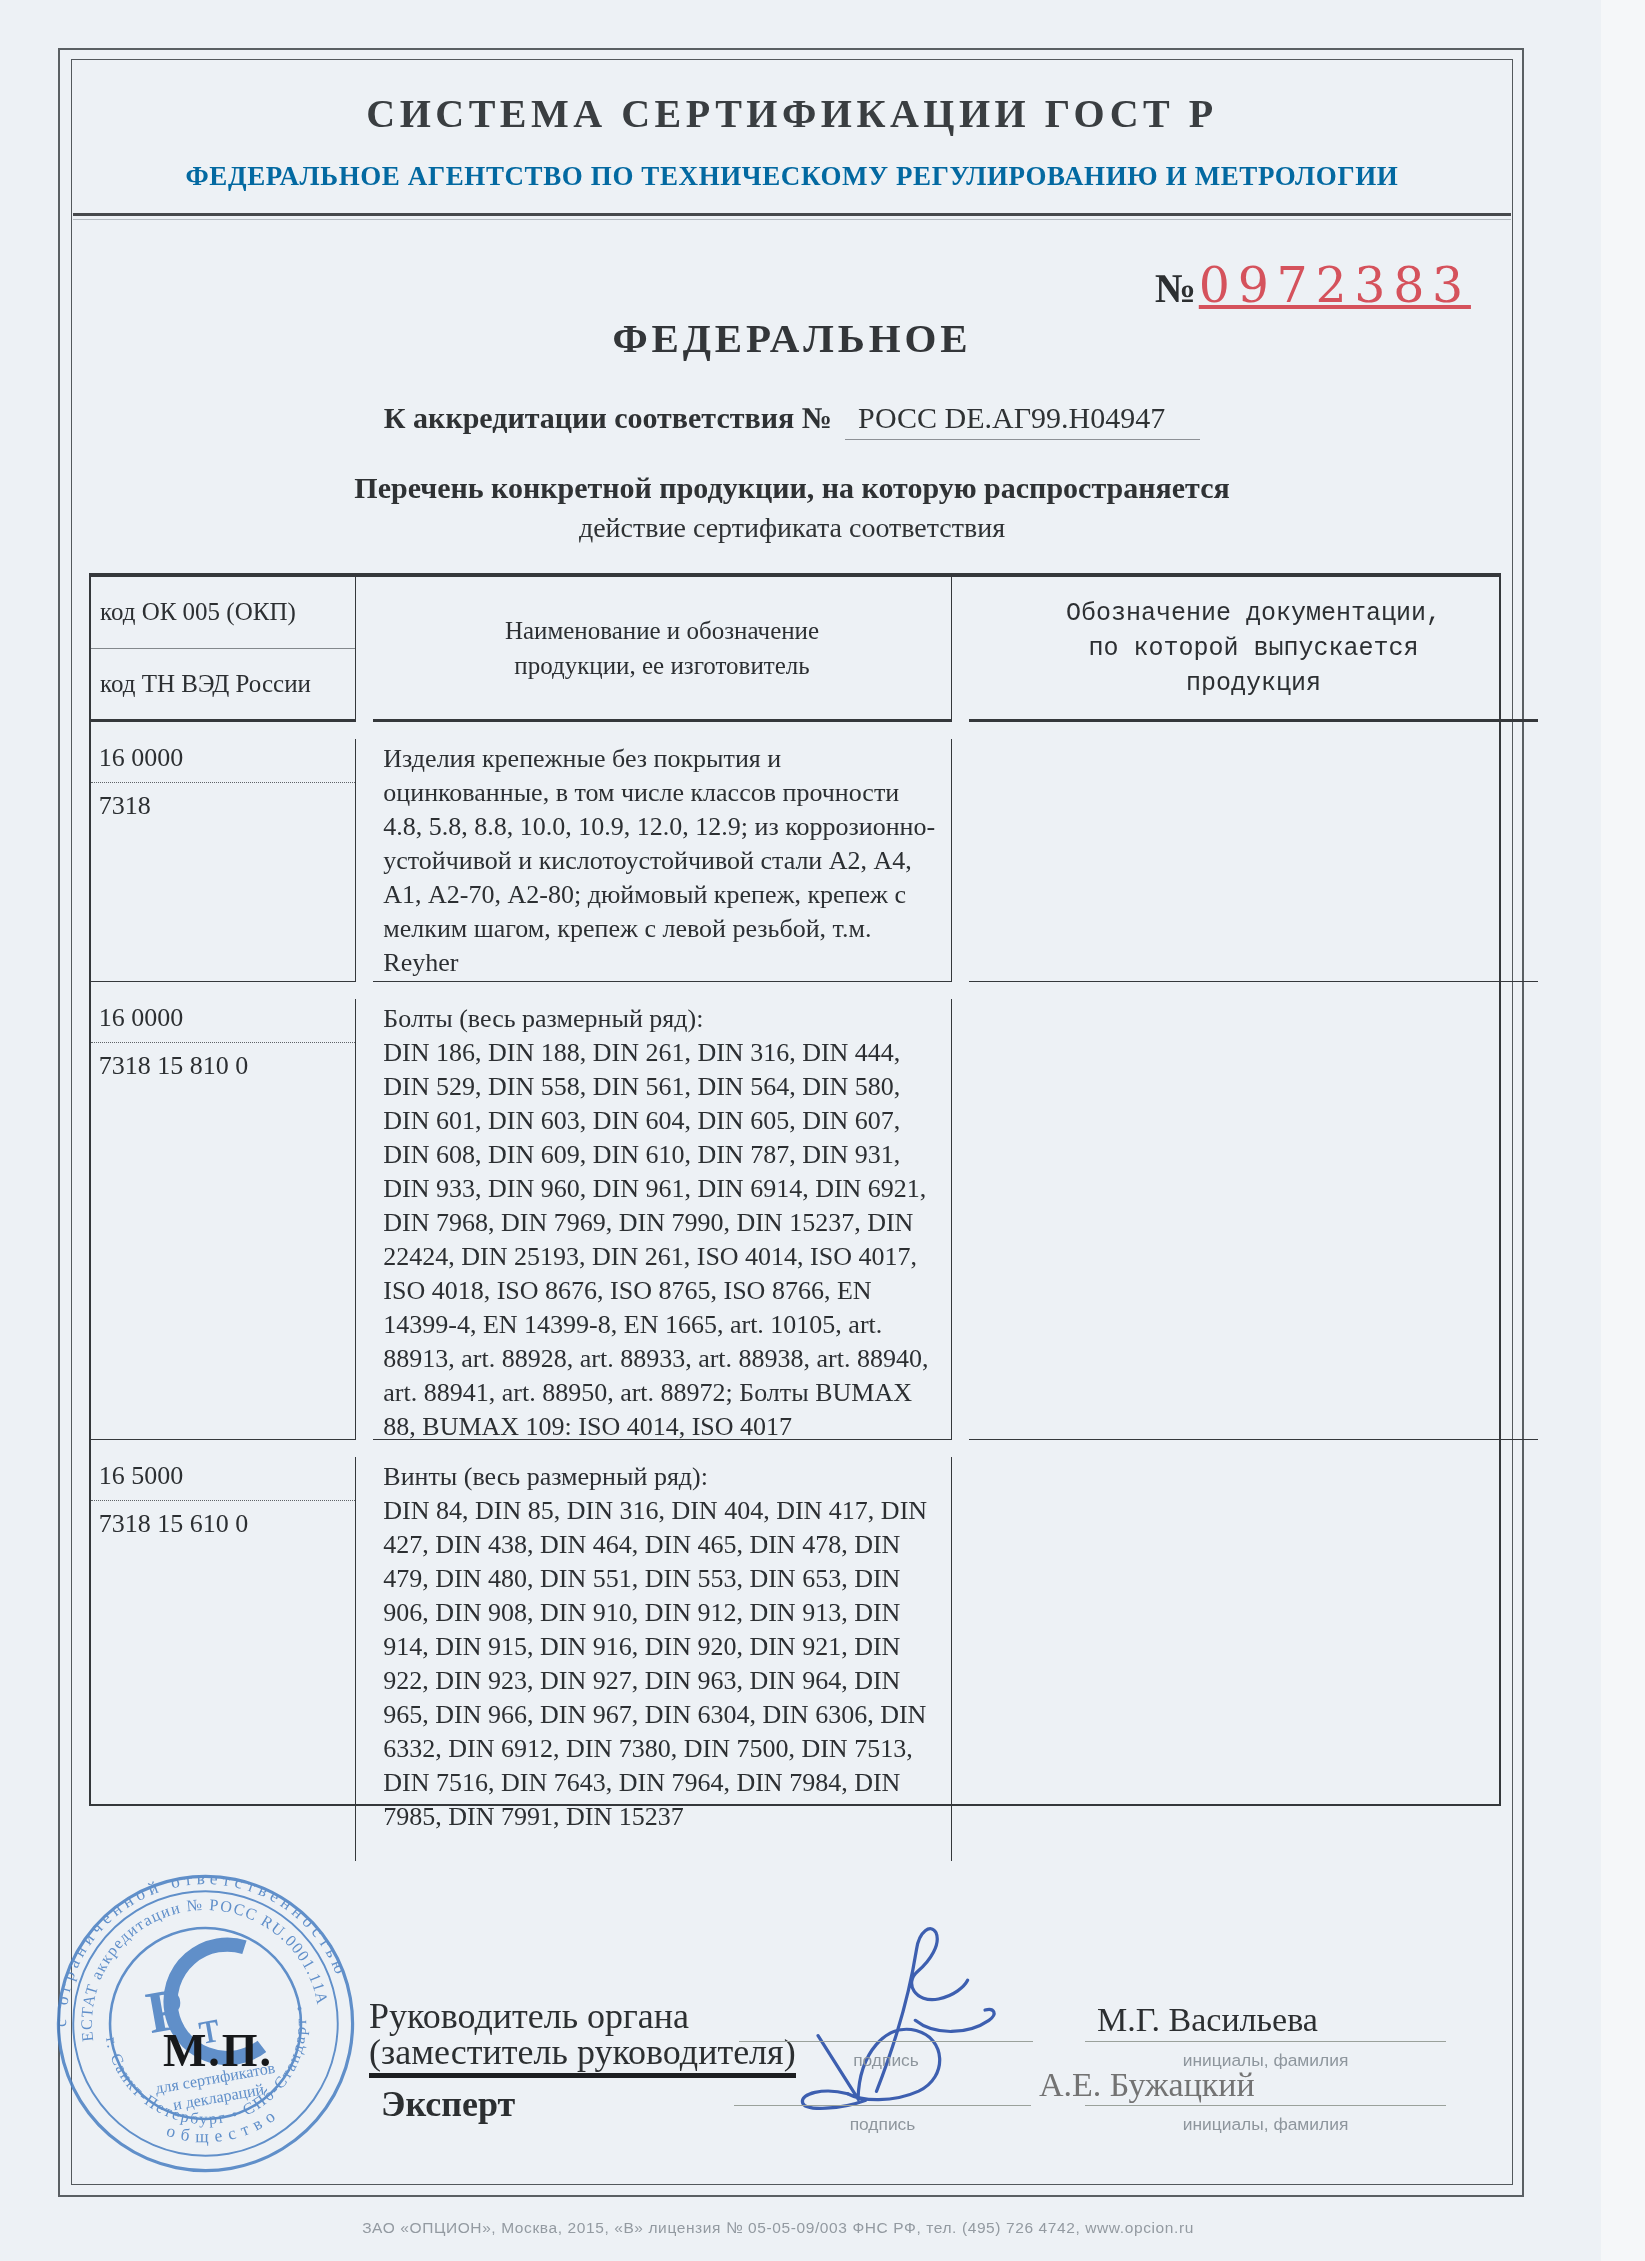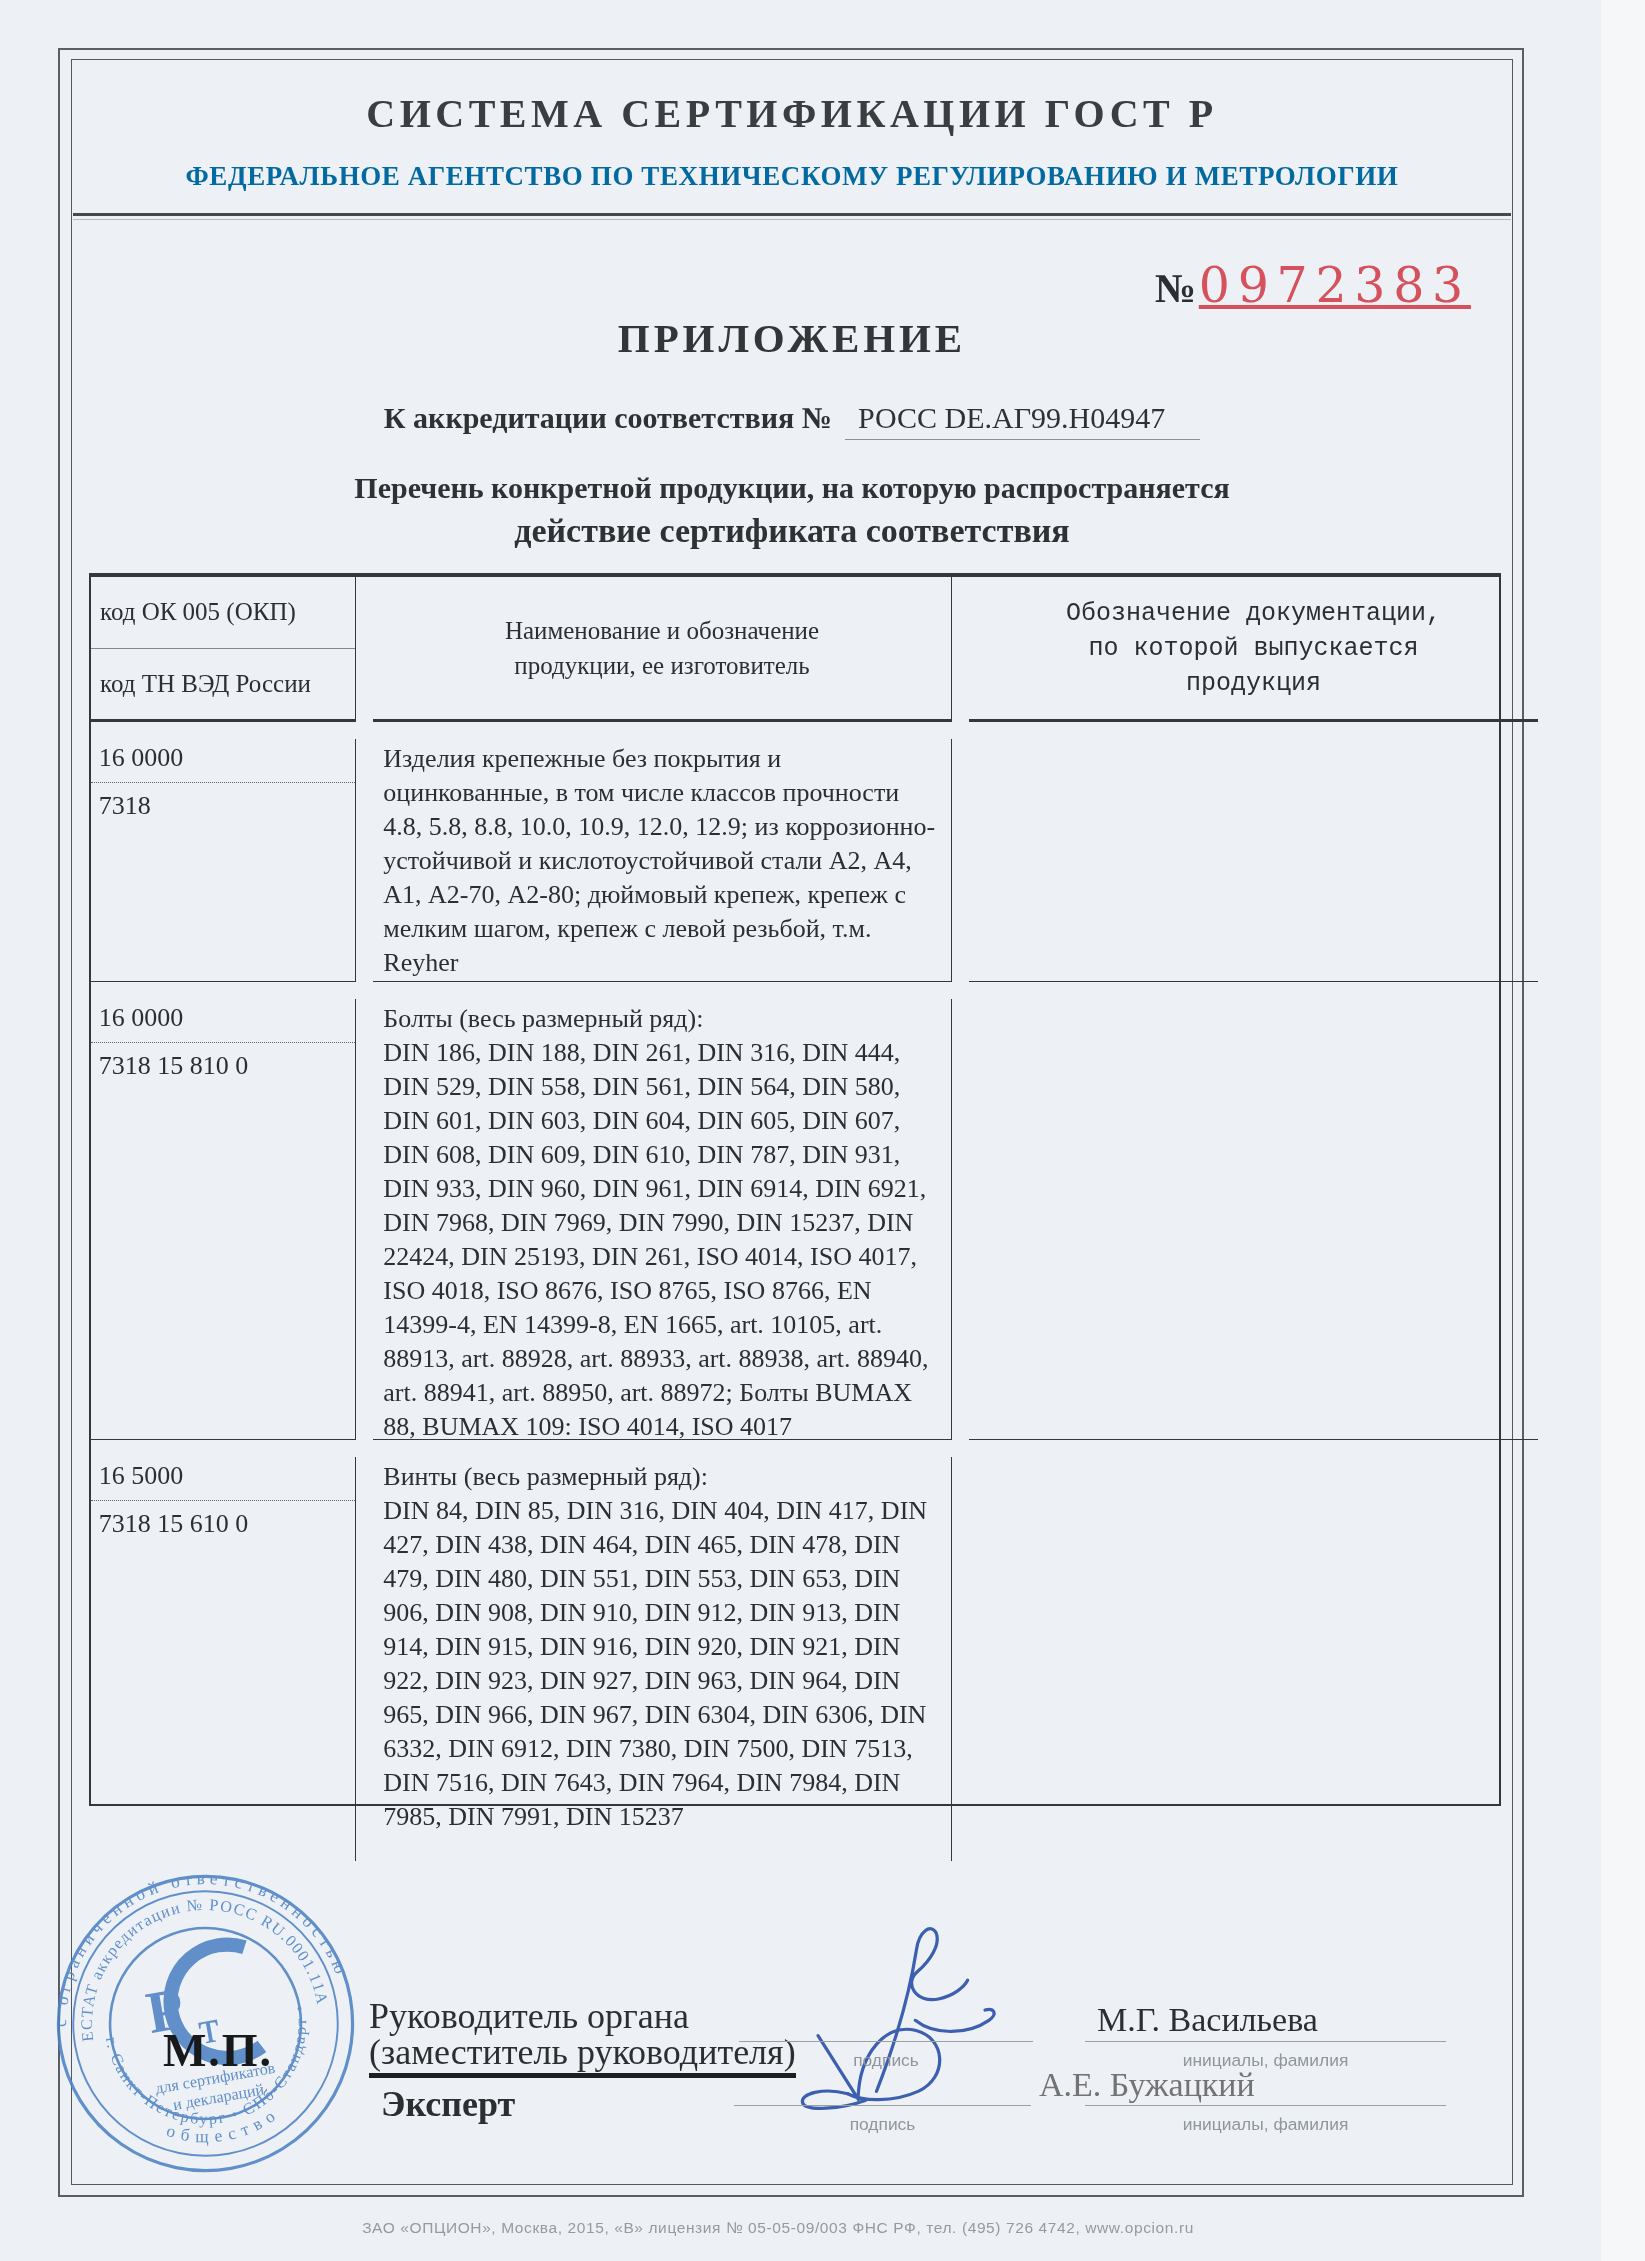--- a/index.html
+++ b/index.html
@@ -23,21 +23,21 @@
   .no-digits{font-size:49px;color:#d5525c;letter-spacing:7.7px;font-family:"DejaVu Serif",serif;text-decoration:underline;}
 
   .doc-title{position:absolute;left:73px;top:314px;width:1438px;text-align:center;
           font-size:41px;font-weight:bold;letter-spacing:3.9px;color:#333639;}
 
   .cert-line{position:absolute;left:73px;top:401px;width:1438px;text-align:center;font-size:30px;}
   .cert-label{font-weight:bold;}
   .cert-no{display:inline-block;margin-left:13px;padding:0 35px 3.9px 13px;border-bottom:1.9px solid #8d9196;}
 
   .subtitle1{position:absolute;left:73px;top:471px;width:1438px;text-align:center;font-size:30px;font-weight:bold;}
-  .subtitle2{position:absolute;left:73px;top:512px;width:1438px;text-align:center;font-size:34px;font-weight:bold;}
+  .subtitle2{position:absolute;left:73px;top:512px;width:1438px;text-align:center;font-size:28px;font-weight:normal;}
 
   
   .cert-table{position:absolute;left:89px;top:573px;width:1412px;height:1233px;
           display:grid;grid-template-columns:265px 579px 569px;grid-template-rows:145px 243px 441px 404px;
           border:2.6px solid #35383b;border-top-width:4.5px;box-sizing:border-box;font-size:26px;color:#2c2f32;gap:17px;}
   .tc{border-right:1.9px solid #35383b;border-bottom:1.9px solid #35383b;box-sizing:border-box;position:relative;overflow:hidden;}
   .tc.lastcol{border-right:none;}
   .tc.lastrow{border-bottom:none;}
   .tc.hdr{border-bottom-width:3.2px;font-size:25px;}
   .hc1{display:flex;flex-direction:column;}
@@ -88,21 +88,21 @@
 
   <div class="title1">СИСТЕМА СЕРТИФИКАЦИИ ГОСТ Р</div>
   <div class="title2">ФЕДЕРАЛЬНОЕ АГЕНТСТВО ПО ТЕХНИЧЕСКОМУ РЕГУЛИРОВАНИЮ И МЕТРОЛОГИИ</div>
   <div class="header-rule"></div>
 
   <div class="blank-no">
     <span class="no-sign">№</span>
     <span class="no-digits">0972383</span>
   </div>
 
-  <div class="doc-title">ПРИЛОЖЕНИЕ</div>
+  <div class="doc-title">ФЕДЕРАЛЬНОЕ</div>
 
   <div class="cert-line">
     <span class="cert-label">К аккредитации соответствия №</span><span class="cert-no">РОСС DE.АГ99.Н04947</span>
   </div>
 
   <div class="subtitle1">Перечень конкретной продукции,  на которую распространяется</div>
   <div class="subtitle2">действие сертификата соответствия</div>
 
   <div class="cert-table">
 

